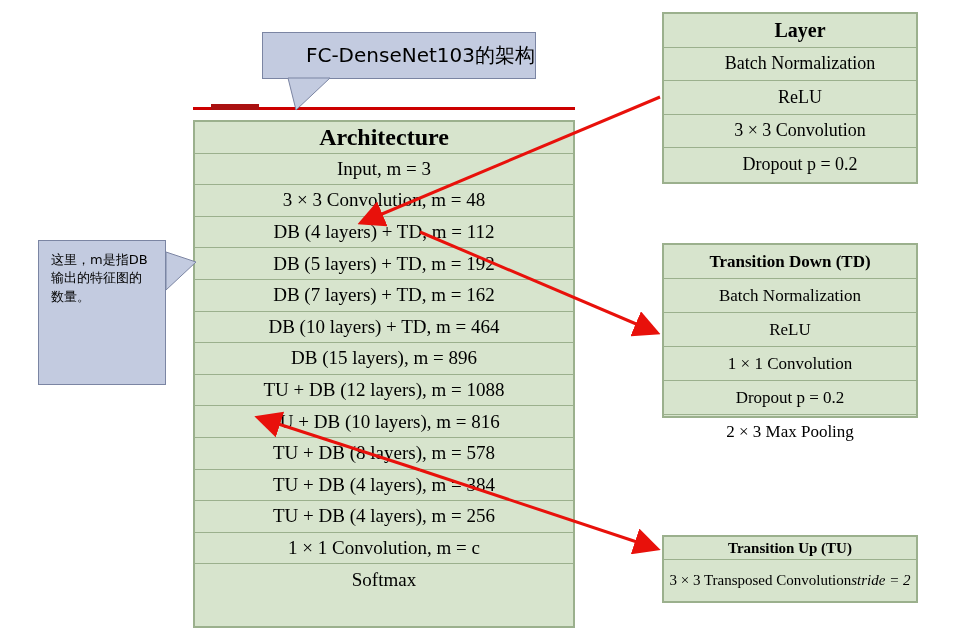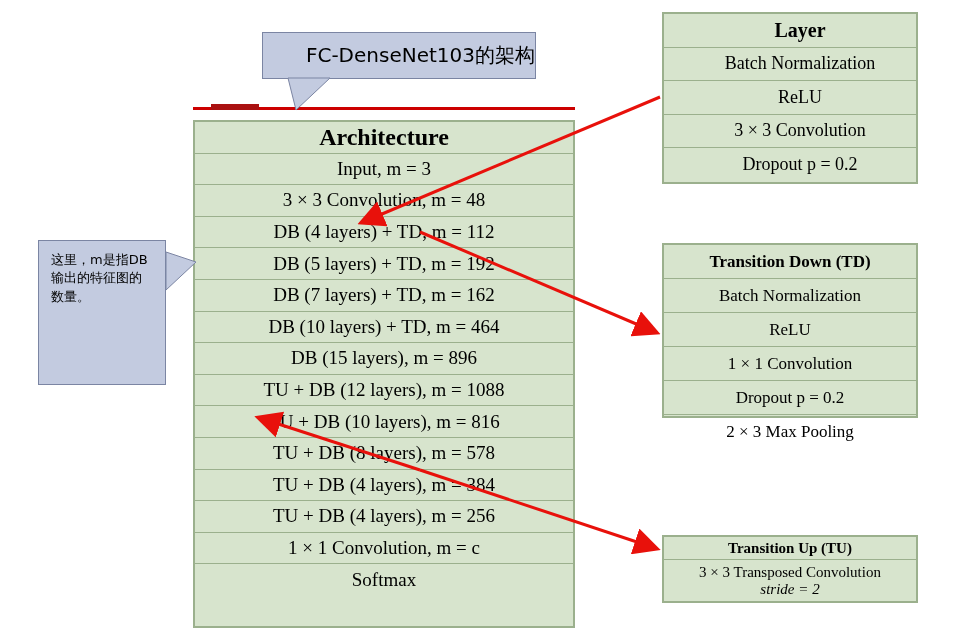--- a/index.html
+++ b/index.html
@@ -86,21 +86,21 @@
     border: 2px solid #9bb08d;
     margin-top: 32px;
   }
   #tu-table .row {
     font-size: 15px;
     height: 23px;
   }
   #tu-table .hdr { font-size: 15px; height: 23px; }
   #tu-table .two-line {
     height: 42px;
-    flex-direction: column;
+    flex-direction: row;
     line-height: 1.15;
   }
 
   .ital { font-style: italic; }
 
   
   #red-bar {
     position: absolute;
     left: 193px;
     top: 107px;

